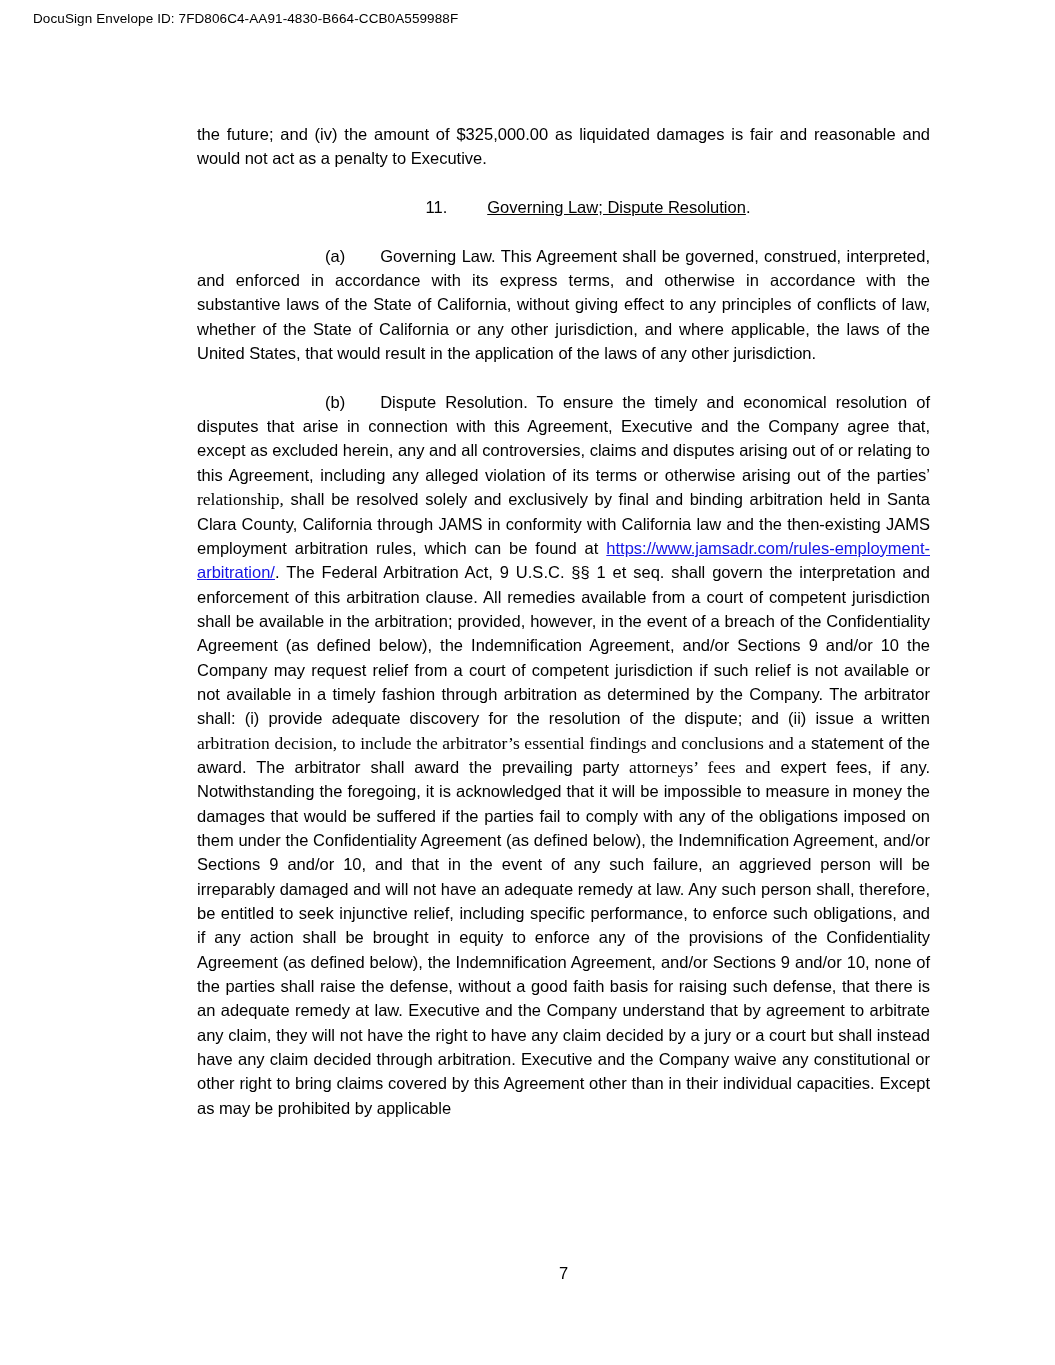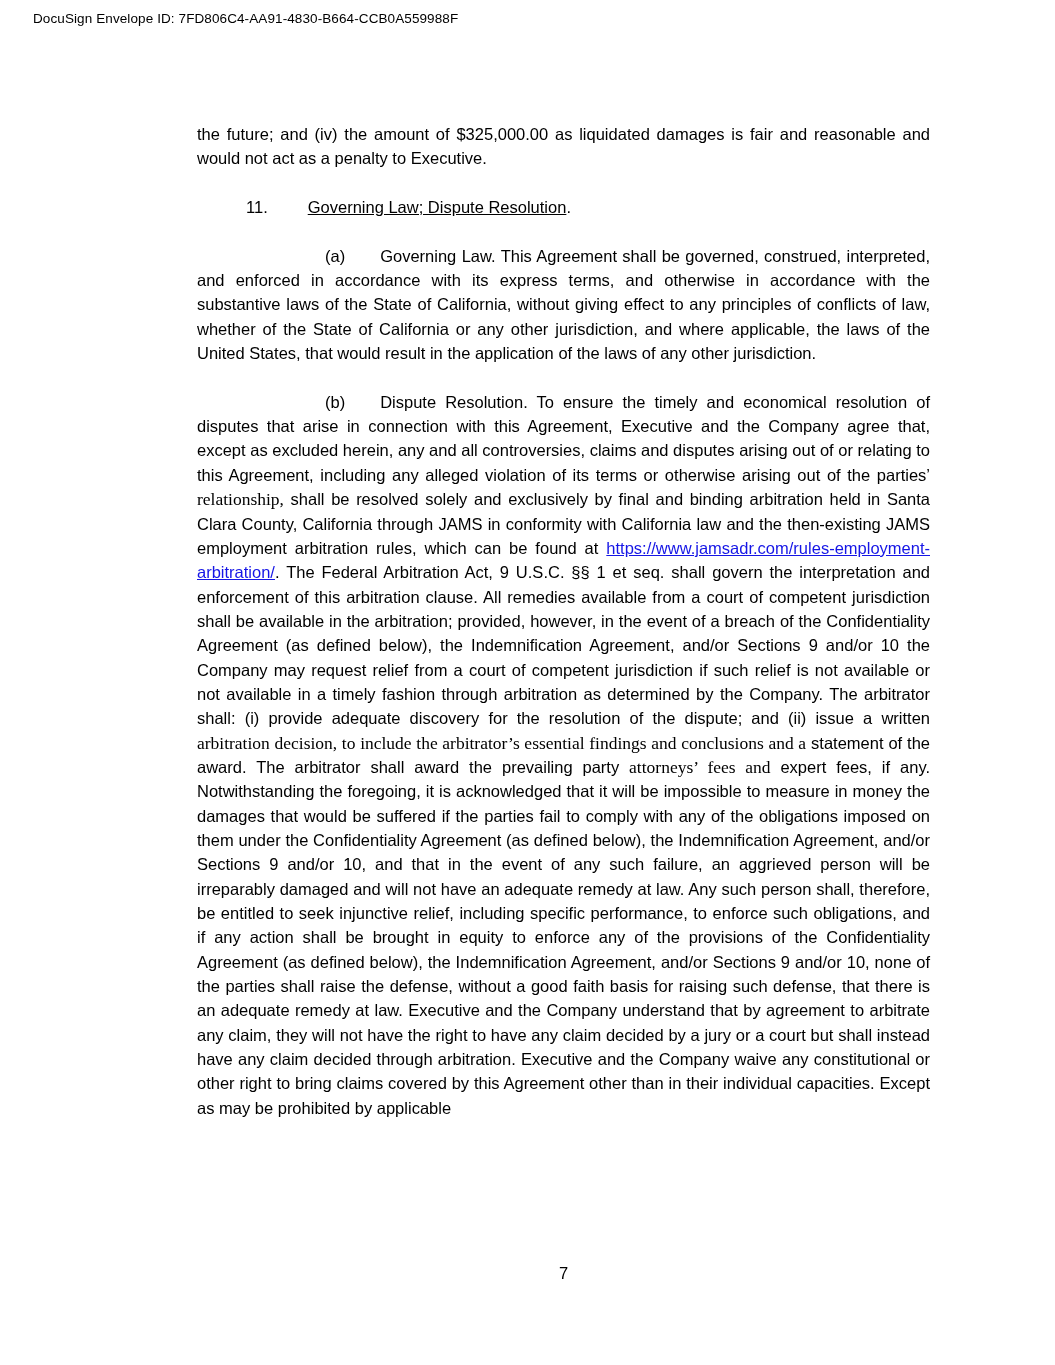--- a/index.html
+++ b/index.html
@@ -30,21 +30,21 @@
     width: 733px;
     font-size: 16.5px;
     line-height: 24.35px;
   }
   .para {
     margin: 0;
     text-align: justify;
   }
   .para + .para { margin-top: 24.35px; }
   .heading {
-    text-align: left;
+    text-align: center;
     text-indent: 49px;
   }
   .h-title { text-decoration: underline; }
   .indented { text-indent: 128px; }
   .tab { display: inline-block; }
   .tab-heading { width: 40px; }
   .tab-para { width: 35px; }
   .serif {
     font-family: Liberation Serif, serif;
     font-size: 1.06em;

